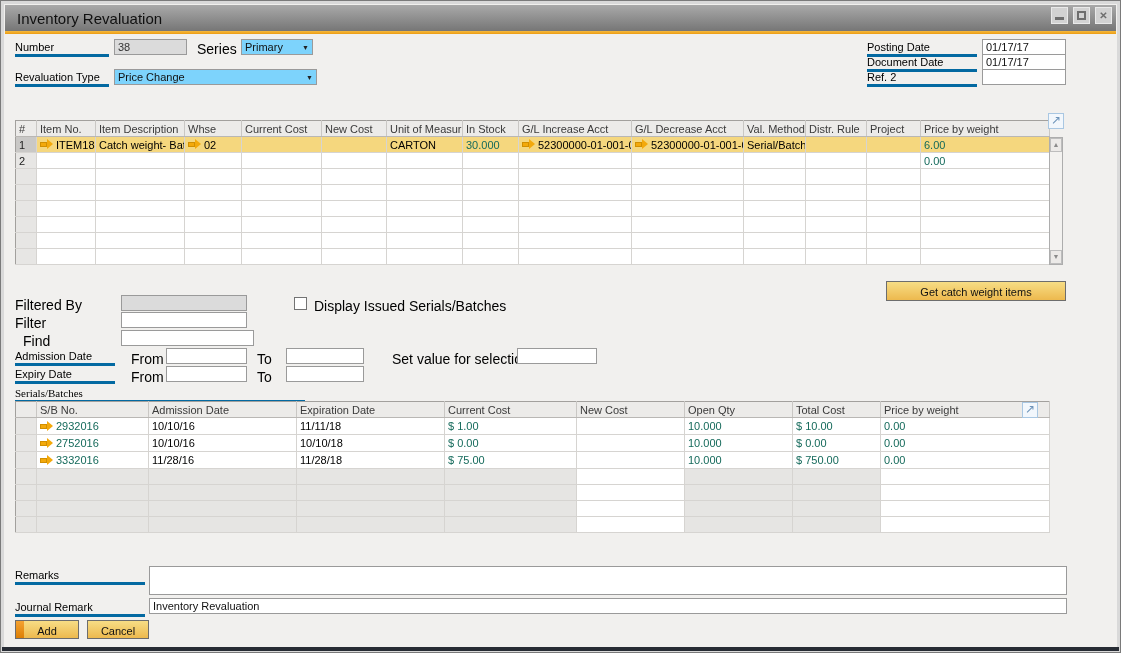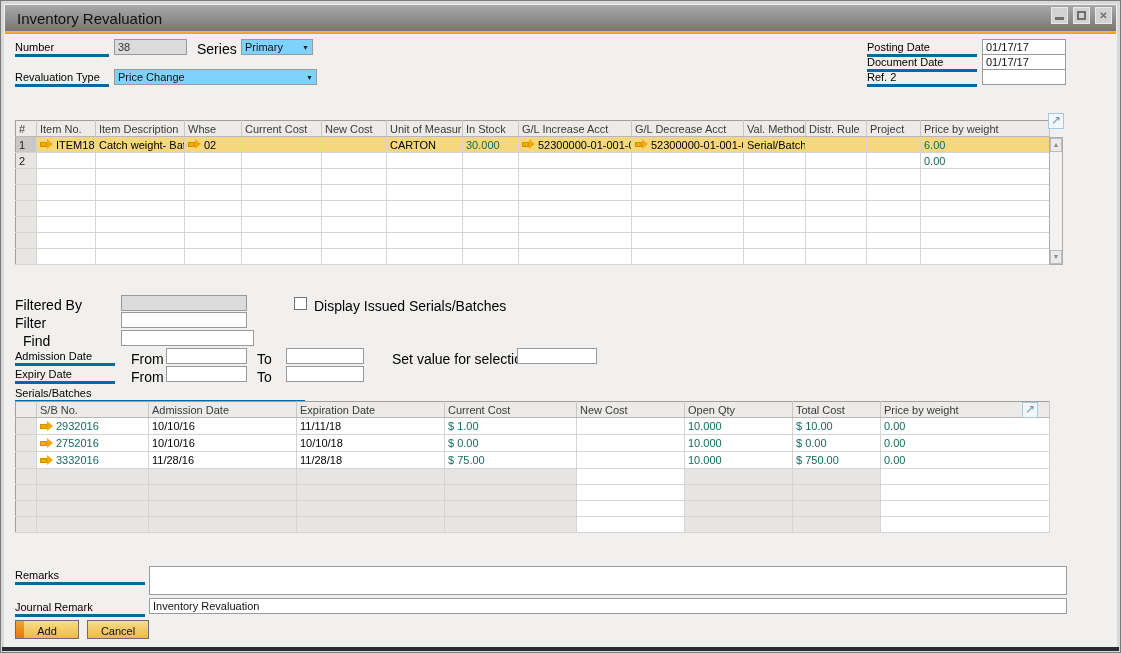--- a/index.html
+++ b/index.html
@@ -320,22 +320,23 @@
   <input class="tinput" style="left: 285px; top: 347px; width: 78px;" value="">
   <span class="plain-label" style="left:391px;top:350px;">Set value for selection</span>
   <input class="tinput" style="left: 516px; top: 347px; width: 80px;" value="">
 
   <span class="flabel" style="left:14px;top:367px;width:100px;">Expiry Date</span>
   <span class="plain-label" style="left:130px;top:368px;">From</span>
   <input class="tinput" style="left: 165px; top: 365px; width: 81px;" value="">
   <span class="plain-label" style="left:256px;top:368px;">To</span>
   <input class="tinput" style="left: 285px; top: 365px; width: 78px;" value="">
 
-
-  <span class="flabel" style="left:14px;top:386px;width:290px;">Serials/Batches</span>
+  <button class="gold-btn" style="left:885px;top:280px;width:180px;height:20px;">Get catch weight items</button>
+
+  <span class="flabel" style="left:14px;top:386px;width:290px;font-family:Liberation Serif, serif;">Serials/Batches</span>
   <div style="position:absolute;left:14px;top:400px;">
     <table class="grid" style="width:1034px;">
       <colgroup>
         <col style="width:21px">
           <col style="width:112px">
           <col style="width:148px">
           <col style="width:148px">
         <col style="width:132px">
           <col style="width:108px">
           <col style="width:108px">

